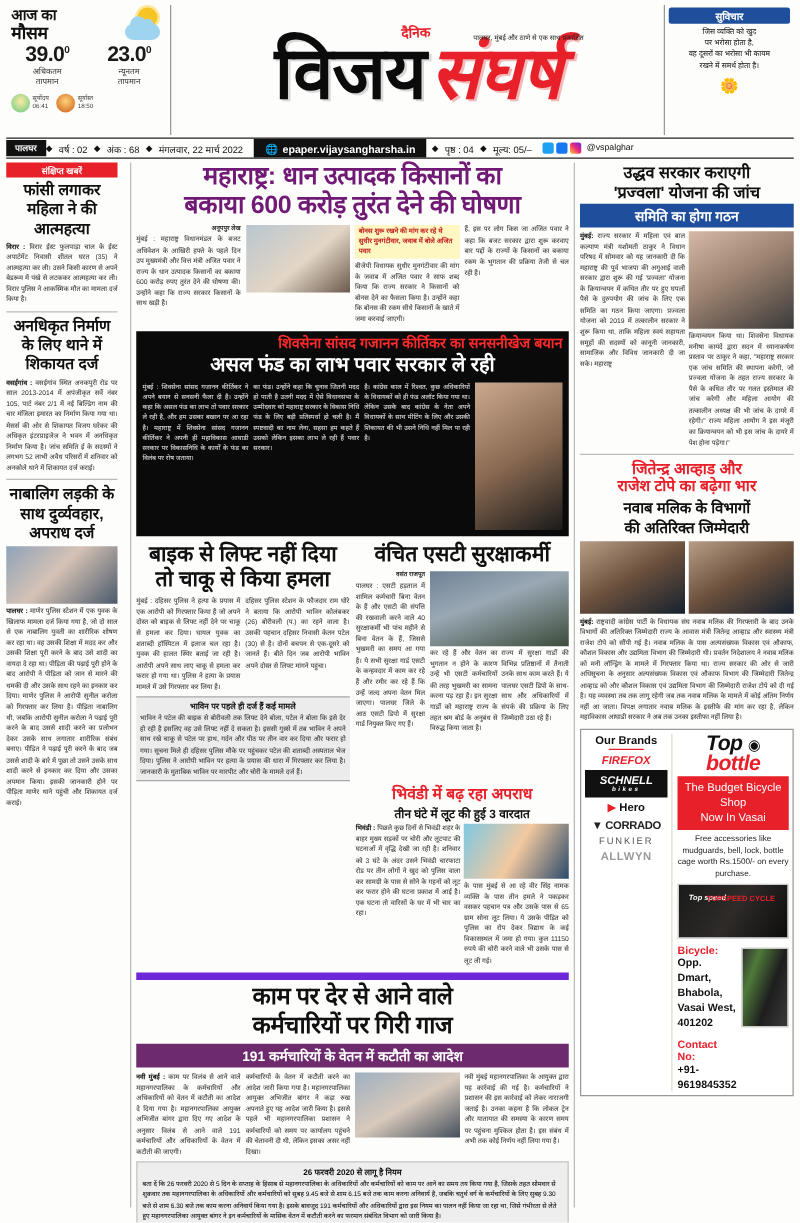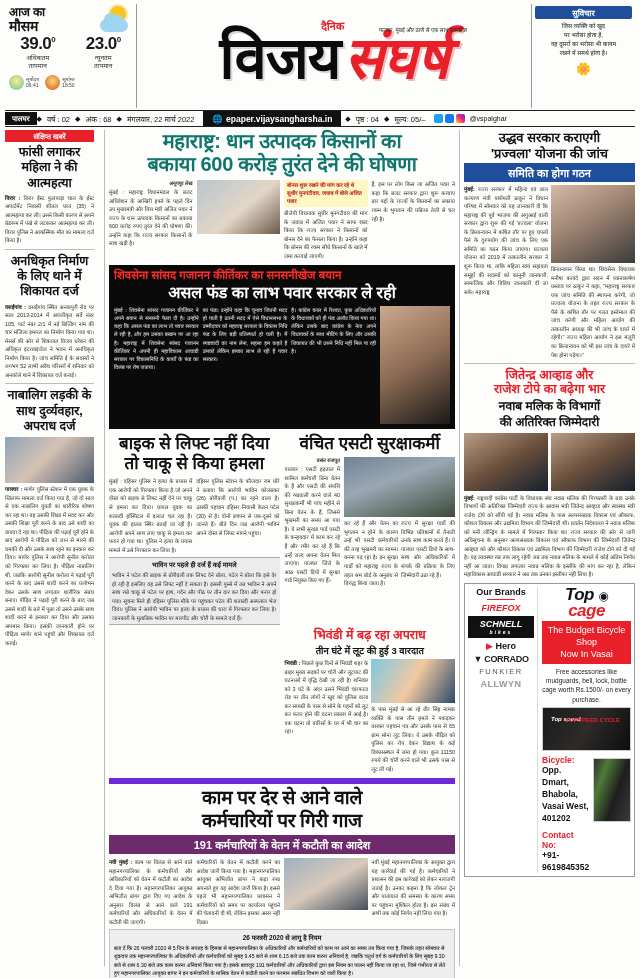--- a/index.html
+++ b/index.html
@@ -75,30 +75,30 @@
 
   .sect-tag { background:#e8202a; color:#fff; font-size:7px; font-weight:bold; text-align:center; padding:1.5px 0; margin-bottom:3px; }
   .brief-head { font-size:12.5px; font-weight:bold; text-align:center; line-height:1.22; color:#111; margin:2px 0 3px; }
   .body-text { font-size:5.4px; line-height:1.58; color:#2a2a2a; text-align:justify; }
   .body-text b { color:#111; }
   .hr-thin { border:none; border-top:1px solid #bbb; margin:4px 0; }
   .photo { width:100%; background:#c9c1bd; position:relative; overflow:hidden; }
   .photo.p1 { height:46px; background:linear-gradient(135deg,#8fa3b8 0%,#d5c2b5 45%,#4a5a6b 100%); }
 
   
-  .lead-head { font-size:20px; font-weight:bold; text-align:center; line-height:1.16; color:#0f766e; letter-spacing:-.3px; }
+  .lead-head { font-size:20px; font-weight:bold; text-align:center; line-height:1.16; color:#701a75; letter-spacing:-.3px; }
   .lead-cols { display:flex; gap:4px; margin-top:4px; }
   .lead-c { flex:1; }
   .lead-photo { height:54px; background:linear-gradient(140deg,#b9c6cf 0%,#e3d6c6 55%,#6b5a4c 100%); }
   .yellow-box { background:#fff7c2; border:0; padding:2px 3px; }
   .yellow-box .yb-t { font-size:5.4px; color:#c0231d; font-weight:bold; line-height:1.4; }
 
   
   .black-band { background:#0a0a0a; color:#fff; padding:4px 5px 5px; margin-top:5px; }
-  .bb-kicker { color:#ff2a2a; font-size:11.5px; font-weight:bold; text-align:left; line-height:1.1; }
+  .bb-kicker { color:#ff2a2a; font-size:11.5px; font-weight:bold; text-align:right; line-height:1.1; }
   .bb-head { color:#fff; font-size:16px; font-weight:bold; text-align:center; line-height:1.15; margin-top:2px; }
   .bb-cols { display:flex; gap:4px; margin-top:4px; }
   .bb-col { flex:1; font-size:5.2px; line-height:1.55; text-align:justify; color:#e8e8e8; }
   .bb-photo { width:70px; height:118px; background:linear-gradient(150deg,#caa98f 0%,#8a6a52 50%,#1a1a1a 100%); }
 
   
   .midrow { display:flex; gap:5px; margin-top:5px; }
   .ms { flex:1; }
   .ms-head { font-size:17px; font-weight:bold; text-align:center; line-height:1.18; color:#111; }
   .ms-cols { display:flex; gap:4px; margin-top:3px; }
@@ -422,21 +422,21 @@
           </div>
           <div class="brand b-hero"><i>▶</i> <span>Hero</span></div>
           <div class="brand b-corrado">▼ <span>CORRADO</span></div>
           <div class="brand b-funkier">FUNKIER</div>
           <div class="brand b-allwyn">ALLWYN</div>
         </div>
         <div class="adright">
           <div class="topspeed-logo">
             <span class="tp">Top</span>
             <span style="font-size:12px;">◉</span>
-            <div class="sp">cage</div>
+            <div class="sp">bottle</div>
           </div>
           <div class="red-strip">
             <div>The Budget Bicycle Shop</div>
             <div>Now In Vasai</div>
           </div>
           <div class="ad-note">Free accessories like mudguards, bell, lock, bottle cage worth Rs.1500/- on every purchase.</div>
           <div class="shop-photo">
             <span class="sign">Top speed</span>
             <span class="sign2">TOPSPEED CYCLE</span>
           </div>

